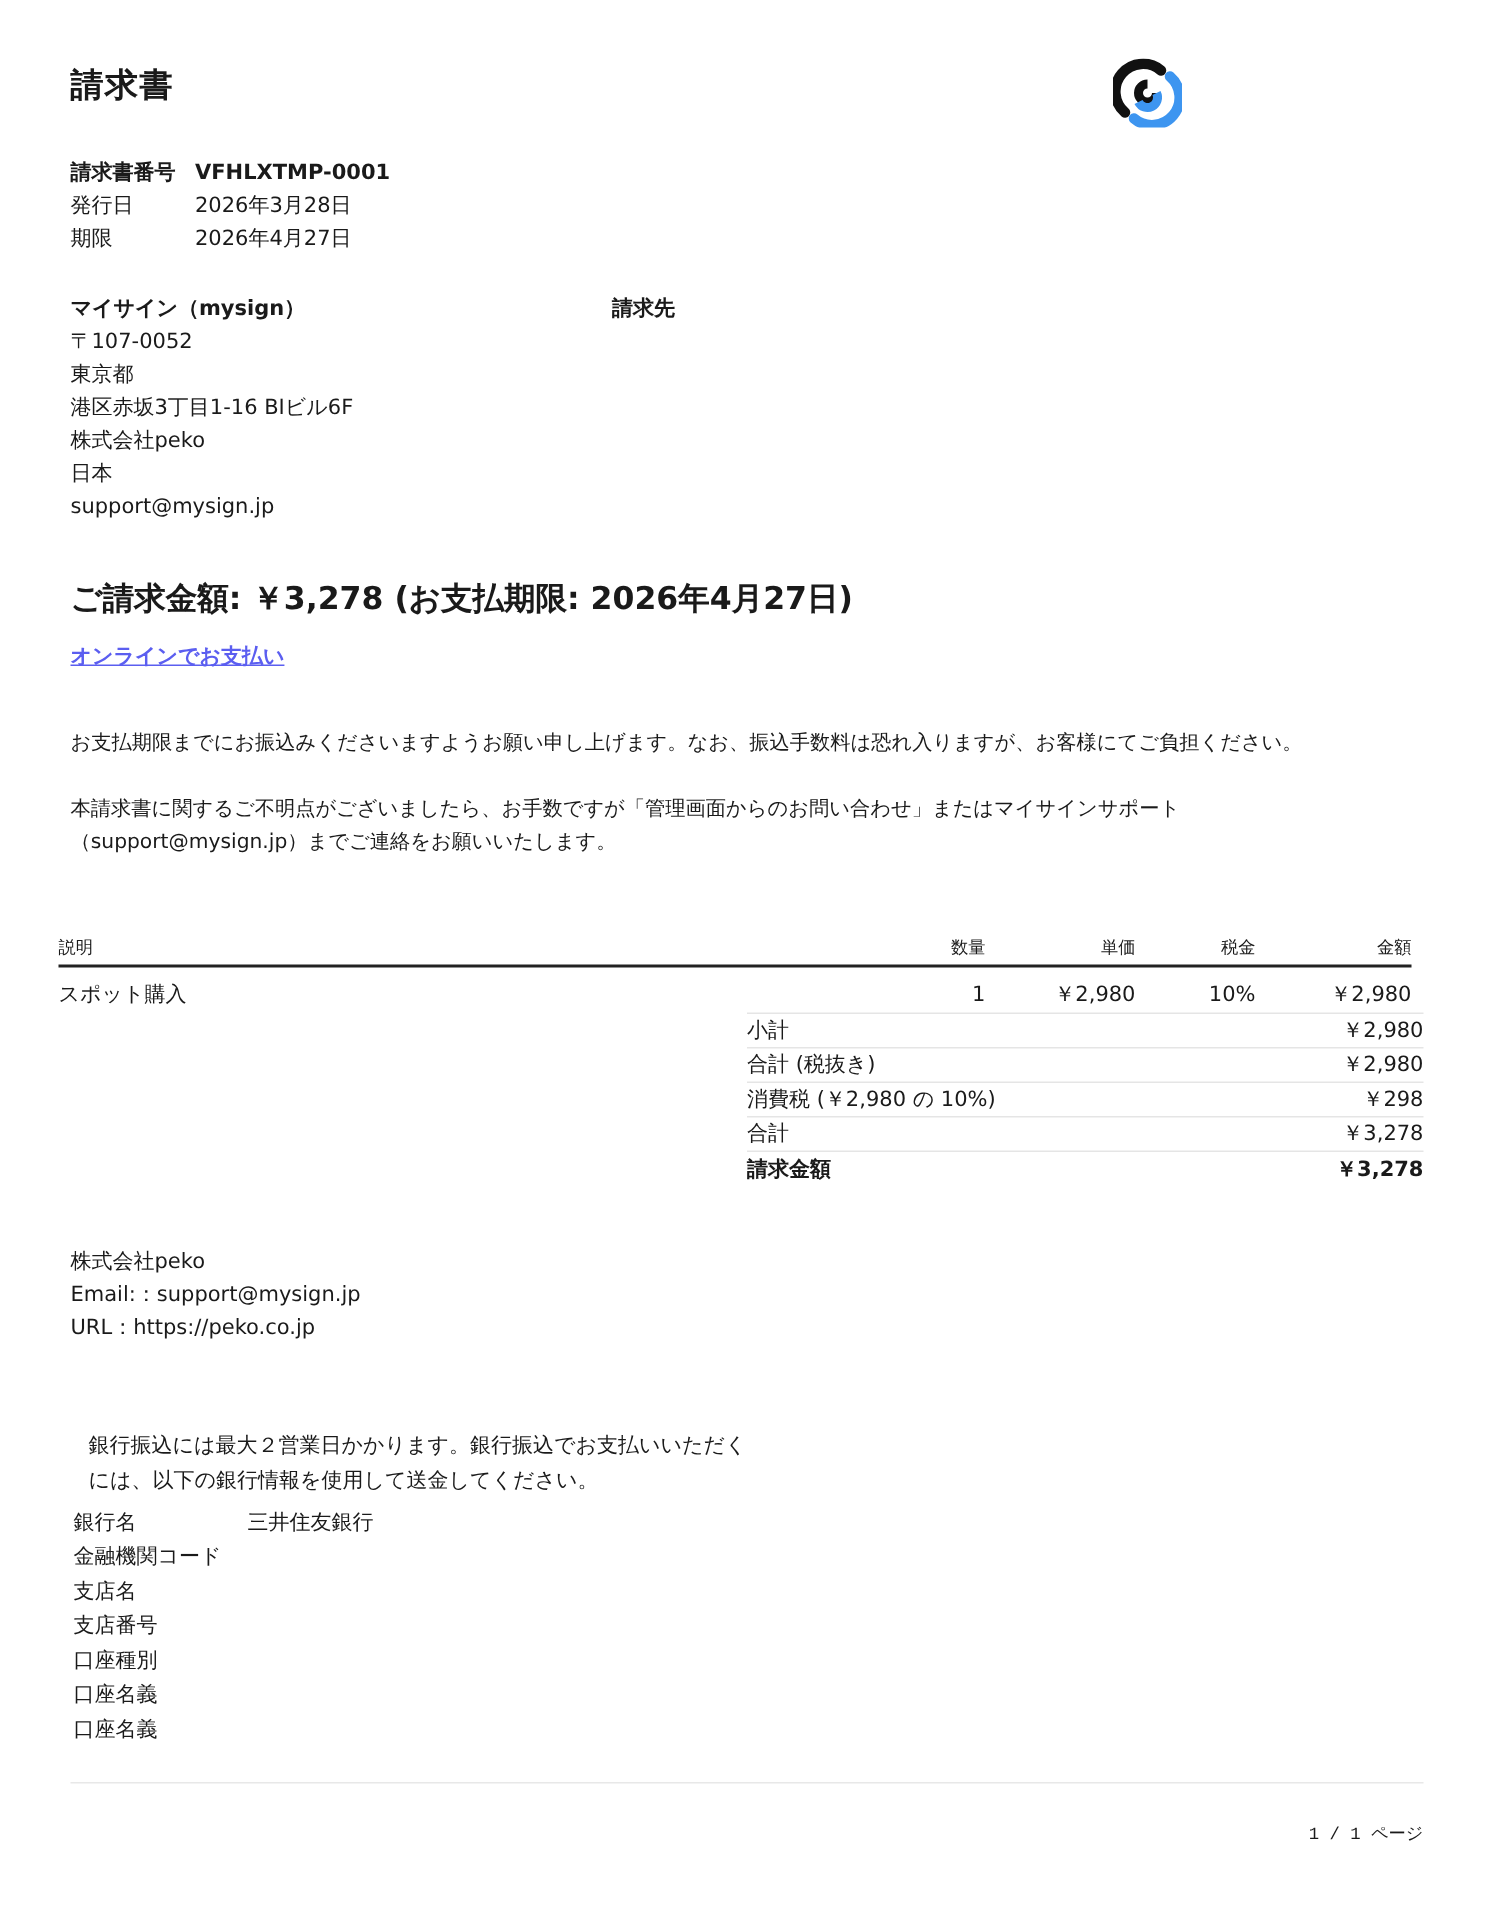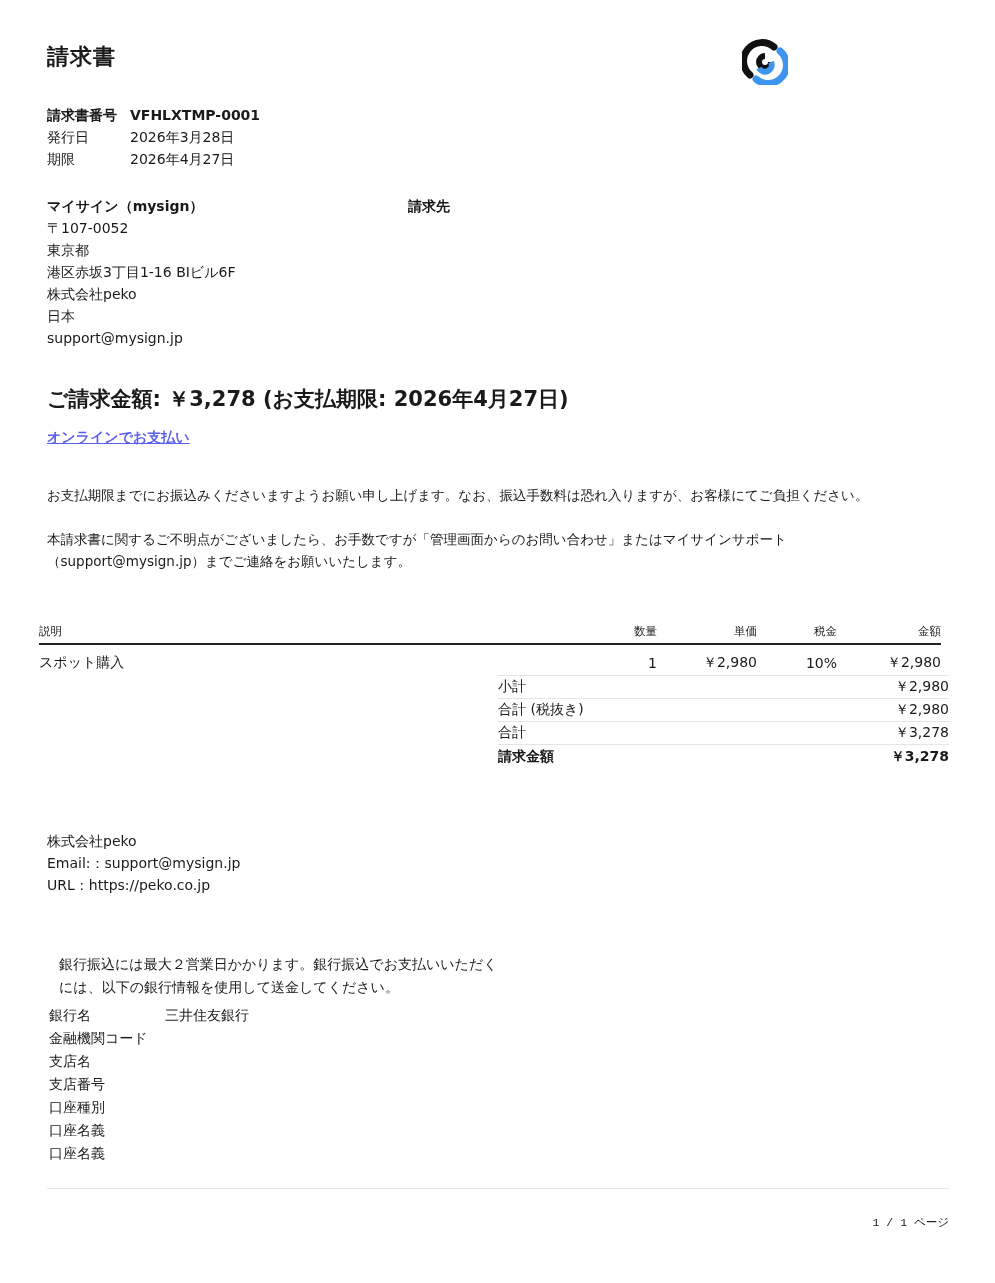--- a/index.html
+++ b/index.html
@@ -110,20 +110,24 @@
 <div class="abs totals">
   <div class="t-row">
     <span>小計</span>
     <span>￥2,980</span>
   </div>
   <div class="t-row">
     <span>合計 (税抜き)</span>
     <span>￥2,980</span>
   </div>
   <div class="t-row">
+    <span>消費税 (￥2,980 の 10%)</span>
+    <span>￥298</span>
+  </div>
+  <div class="t-row">
     <span>合計</span>
     <span>￥3,278</span>
   </div>
   <div class="t-row final">
     <span>請求金額</span>
     <span>￥3,278</span>
   </div>
 </div>
 
 <div class="abs company">

